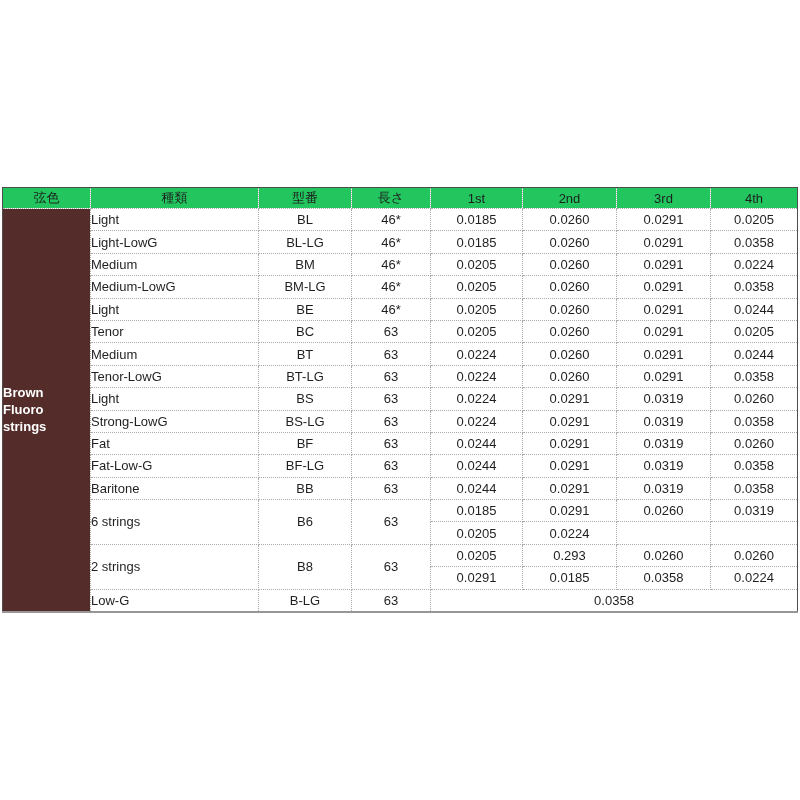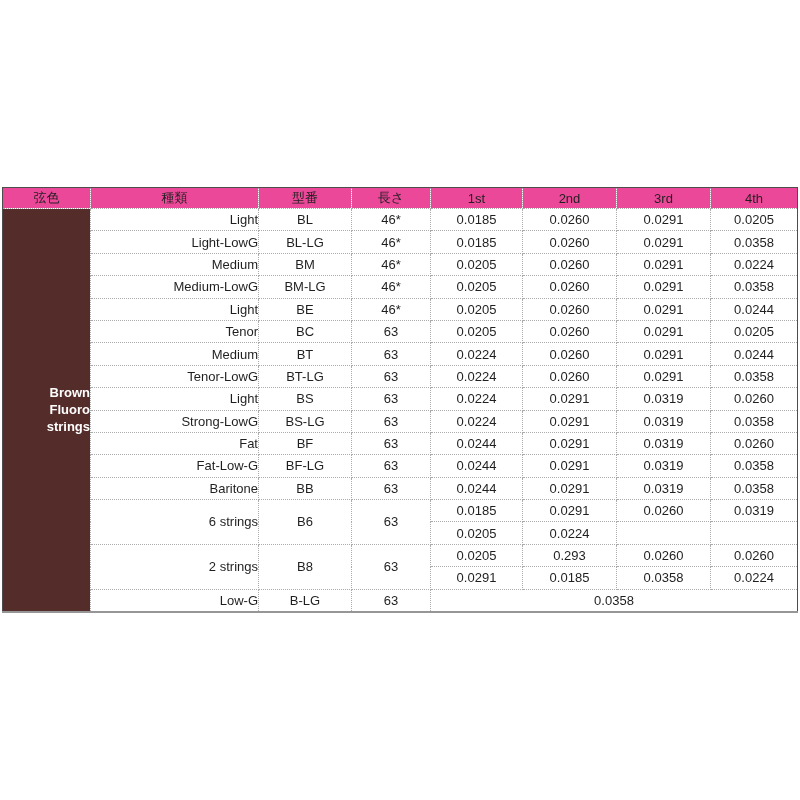--- a/index.html
+++ b/index.html
@@ -24,34 +24,34 @@
   }
   .spec-table th, .spec-table td {
     border: 1px dotted #ababab;
     padding: 0;
     overflow: hidden;
     white-space: nowrap;
   }
   .spec-table thead tr { height: 21px; }
   .spec-table tbody tr { height: 22.4px; }
   .spec-table th {
-    background: #ec4899;
+    background: #22c55e;
     font-weight: normal;
     text-align: center;
   }
   .c-type {
-    text-align: right;
+    text-align: left;
     padding-left: 9px;
   }
   .c-center { text-align: center; }
   .color-cell {
     background: #542c29;
     color: #ffffff;
     font-weight: bold;
-    text-align: right;
+    text-align: left;
     vertical-align: middle;
     line-height: 17px;
     border-right: 1px dotted #ababab;
   }
 </style>
 </head>
 <body>
 
 <table class="spec-table">
   <colgroup>

